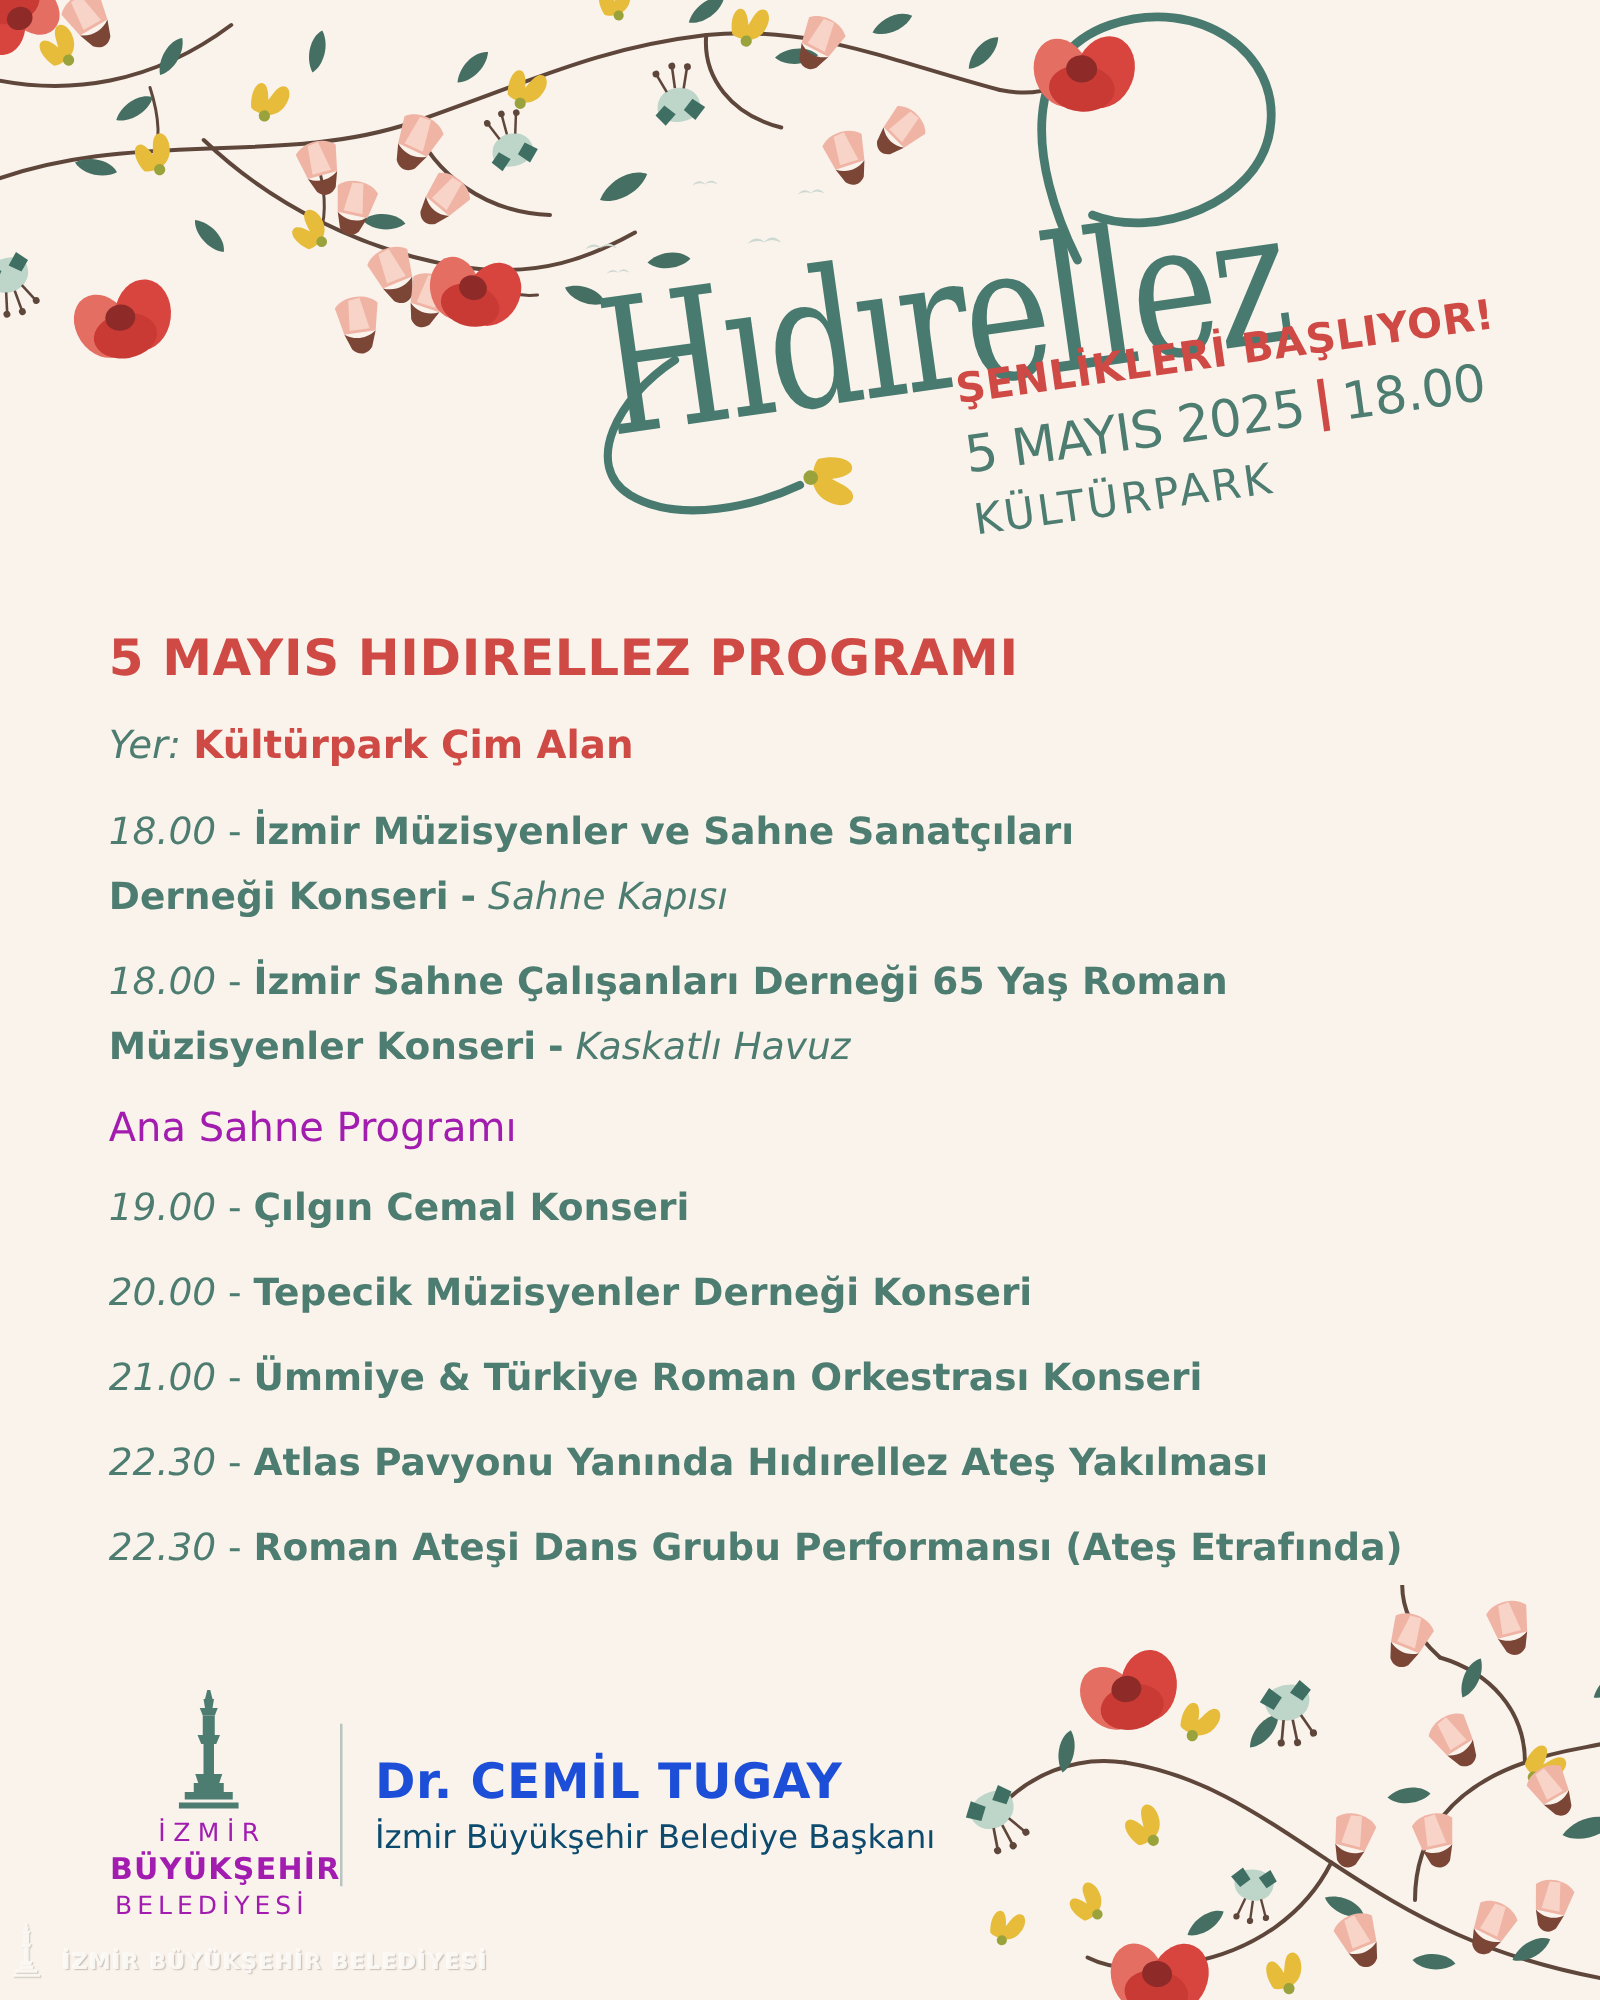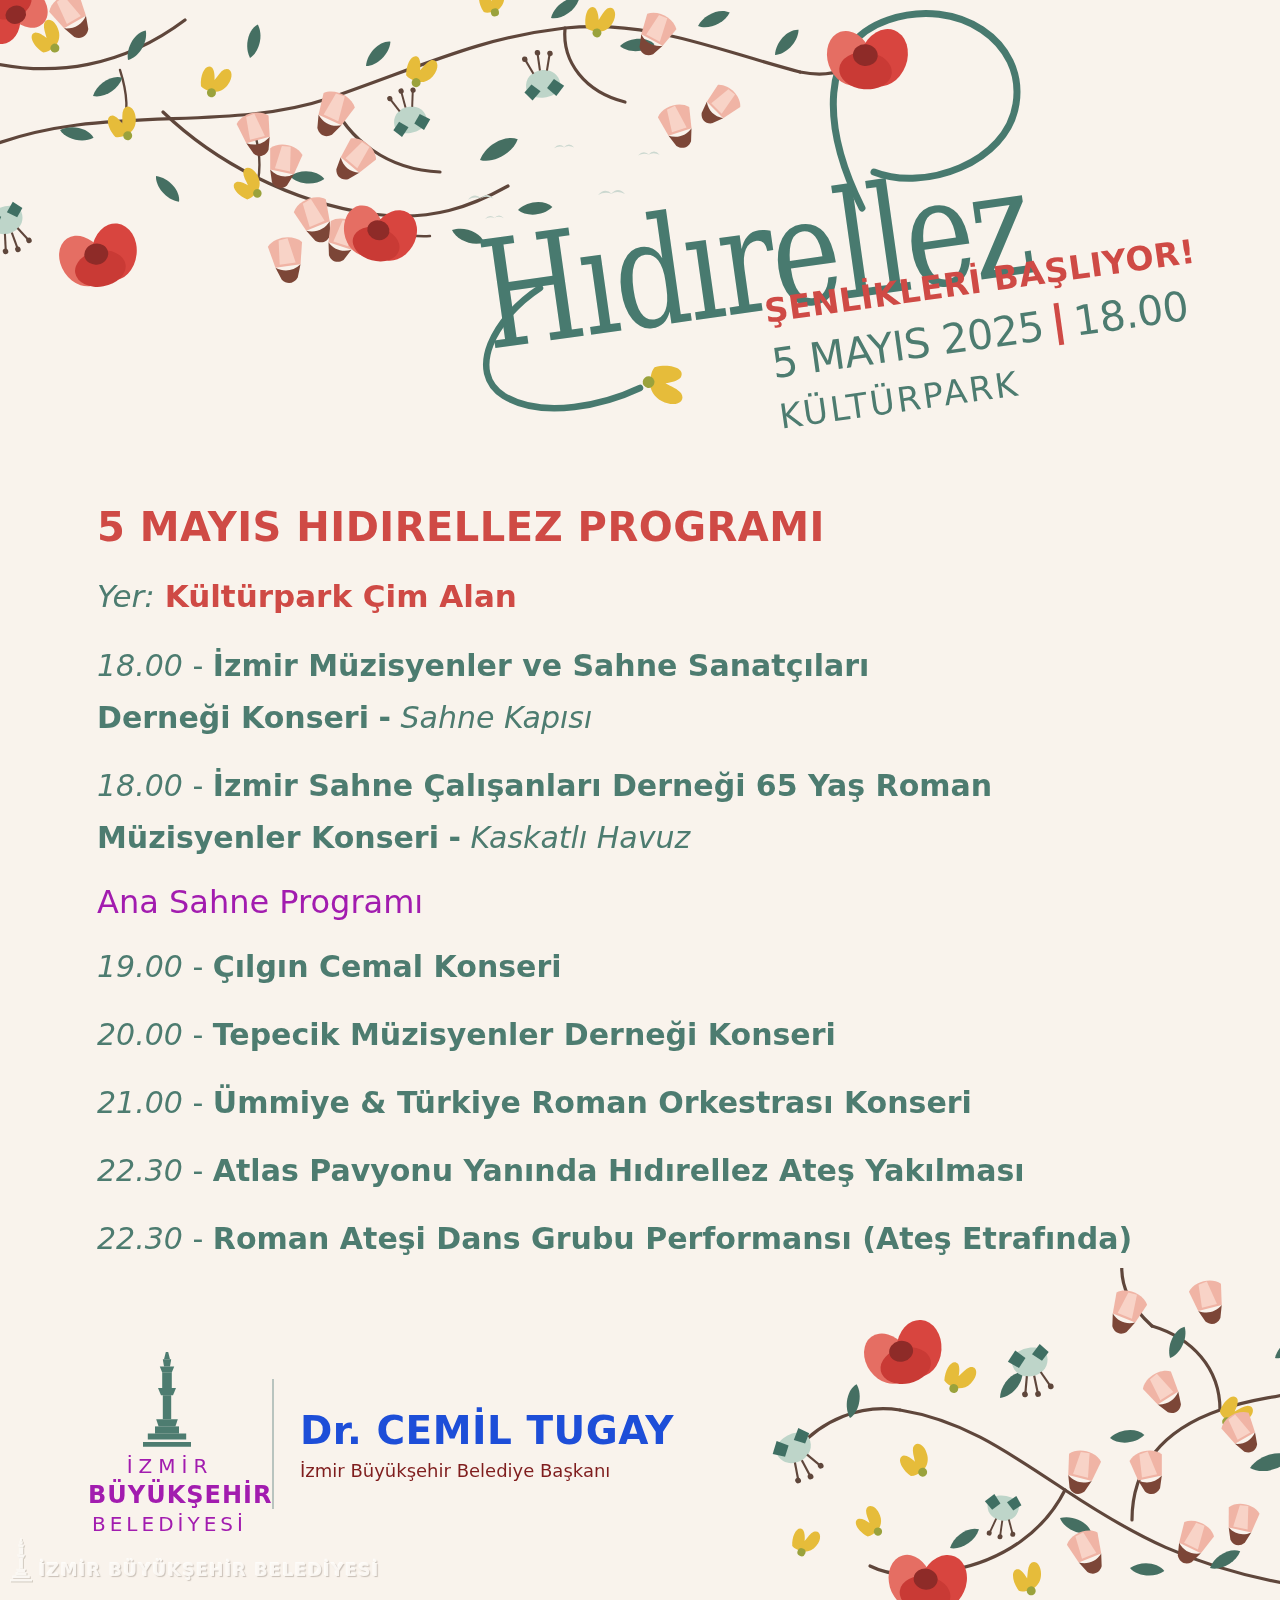--- a/index.html
+++ b/index.html
@@ -32,21 +32,21 @@
     letter-spacing:0.5px; margin:0 0 10px 0;
   }
   .dateline {
     display:flex; align-items:center;
     font-size:41px; color:#4d7c70; letter-spacing:-0.5px;
     margin:0 0 9px 0;
   }
   .date-bar { width:5px; height:42px; background:#cf4a45; margin:0 13px; }
   .venue-big { font-size:34px; letter-spacing:2.5px; color:#4d7c70; }
 
-  .program { position:absolute; left:97px; top:505px; width:1120px; z-index:3; }
+  .program { position:absolute; left:87px; top:505px; width:1120px; z-index:3; }
   .program h2 {
     font-size:40px; line-height:45px; margin:0 0 26px 0;
     color:#cf4a45; font-weight:bold; letter-spacing:0.5px;
   }
   .venue-line { font-size:31px; line-height:40px; margin:0 0 24px 0; }
   .venue-line .lbl { font-style:italic; color:#4d7c70; }
   .venue-line .val { font-weight:bold; color:#cf4a45; }
   .event { font-size:30px; line-height:52px; margin:0 0 16px 0; color:#4d7c70; }
   .event .time { font-style:italic; font-weight:normal; }
   .event .sep  { font-weight:normal; }
@@ -61,25 +61,25 @@
   }
 
   .footer { position:absolute; left:88px; top:1352px; z-index:3; display:flex; align-items:center; }
   .logo-col { width:158px; text-align:center; color:#a21caf; }
   .logo-col svg { display:block; margin:0 auto 6px auto; color:#4d7c70; }
   .logo-l1 { font-size:20px; letter-spacing:6px; margin-left:6px; }
   .logo-l2 { font-size:24px; font-weight:bold; letter-spacing:1px; margin-top:3px; }
   .logo-l3 { font-size:20px; letter-spacing:4px; margin-top:3px; margin-left:4px; }
   .footer-divider { width:2px; height:130px; background:#b9c4bf; margin:0 26px; }
   .mayor-name { font-size:39px; font-weight:bold; color:#1d4ed8; letter-spacing:0.5px; }
-  .mayor-title { font-size:18px; color:#7f1d1d; margin-top:7px; }
+  .mayor-title { font-size:26px; color:#0c4a6e; margin-top:7px; }
 
   .watermark {
     position:absolute; left:10px; top:1538px; z-index:3;
-    display:flex; align-items:flex-end; gap:7px;
+    display:flex; align-items:flex-end; gap:18px;
     color:rgba(252,249,244,0.95);
   }
   .watermark svg { color:rgba(252,249,244,0.95); filter:drop-shadow(1px 1px 0 rgba(160,150,138,0.45)); }
   .watermark-text {
     font-size:17px; font-weight:bold; letter-spacing:1.5px; margin-bottom:2px;
     text-shadow:1px 1px 1px rgba(160,150,138,0.55), -1px -1px 0 rgba(255,255,255,0.7);
   }
 </style>
 </head>
 <body>

